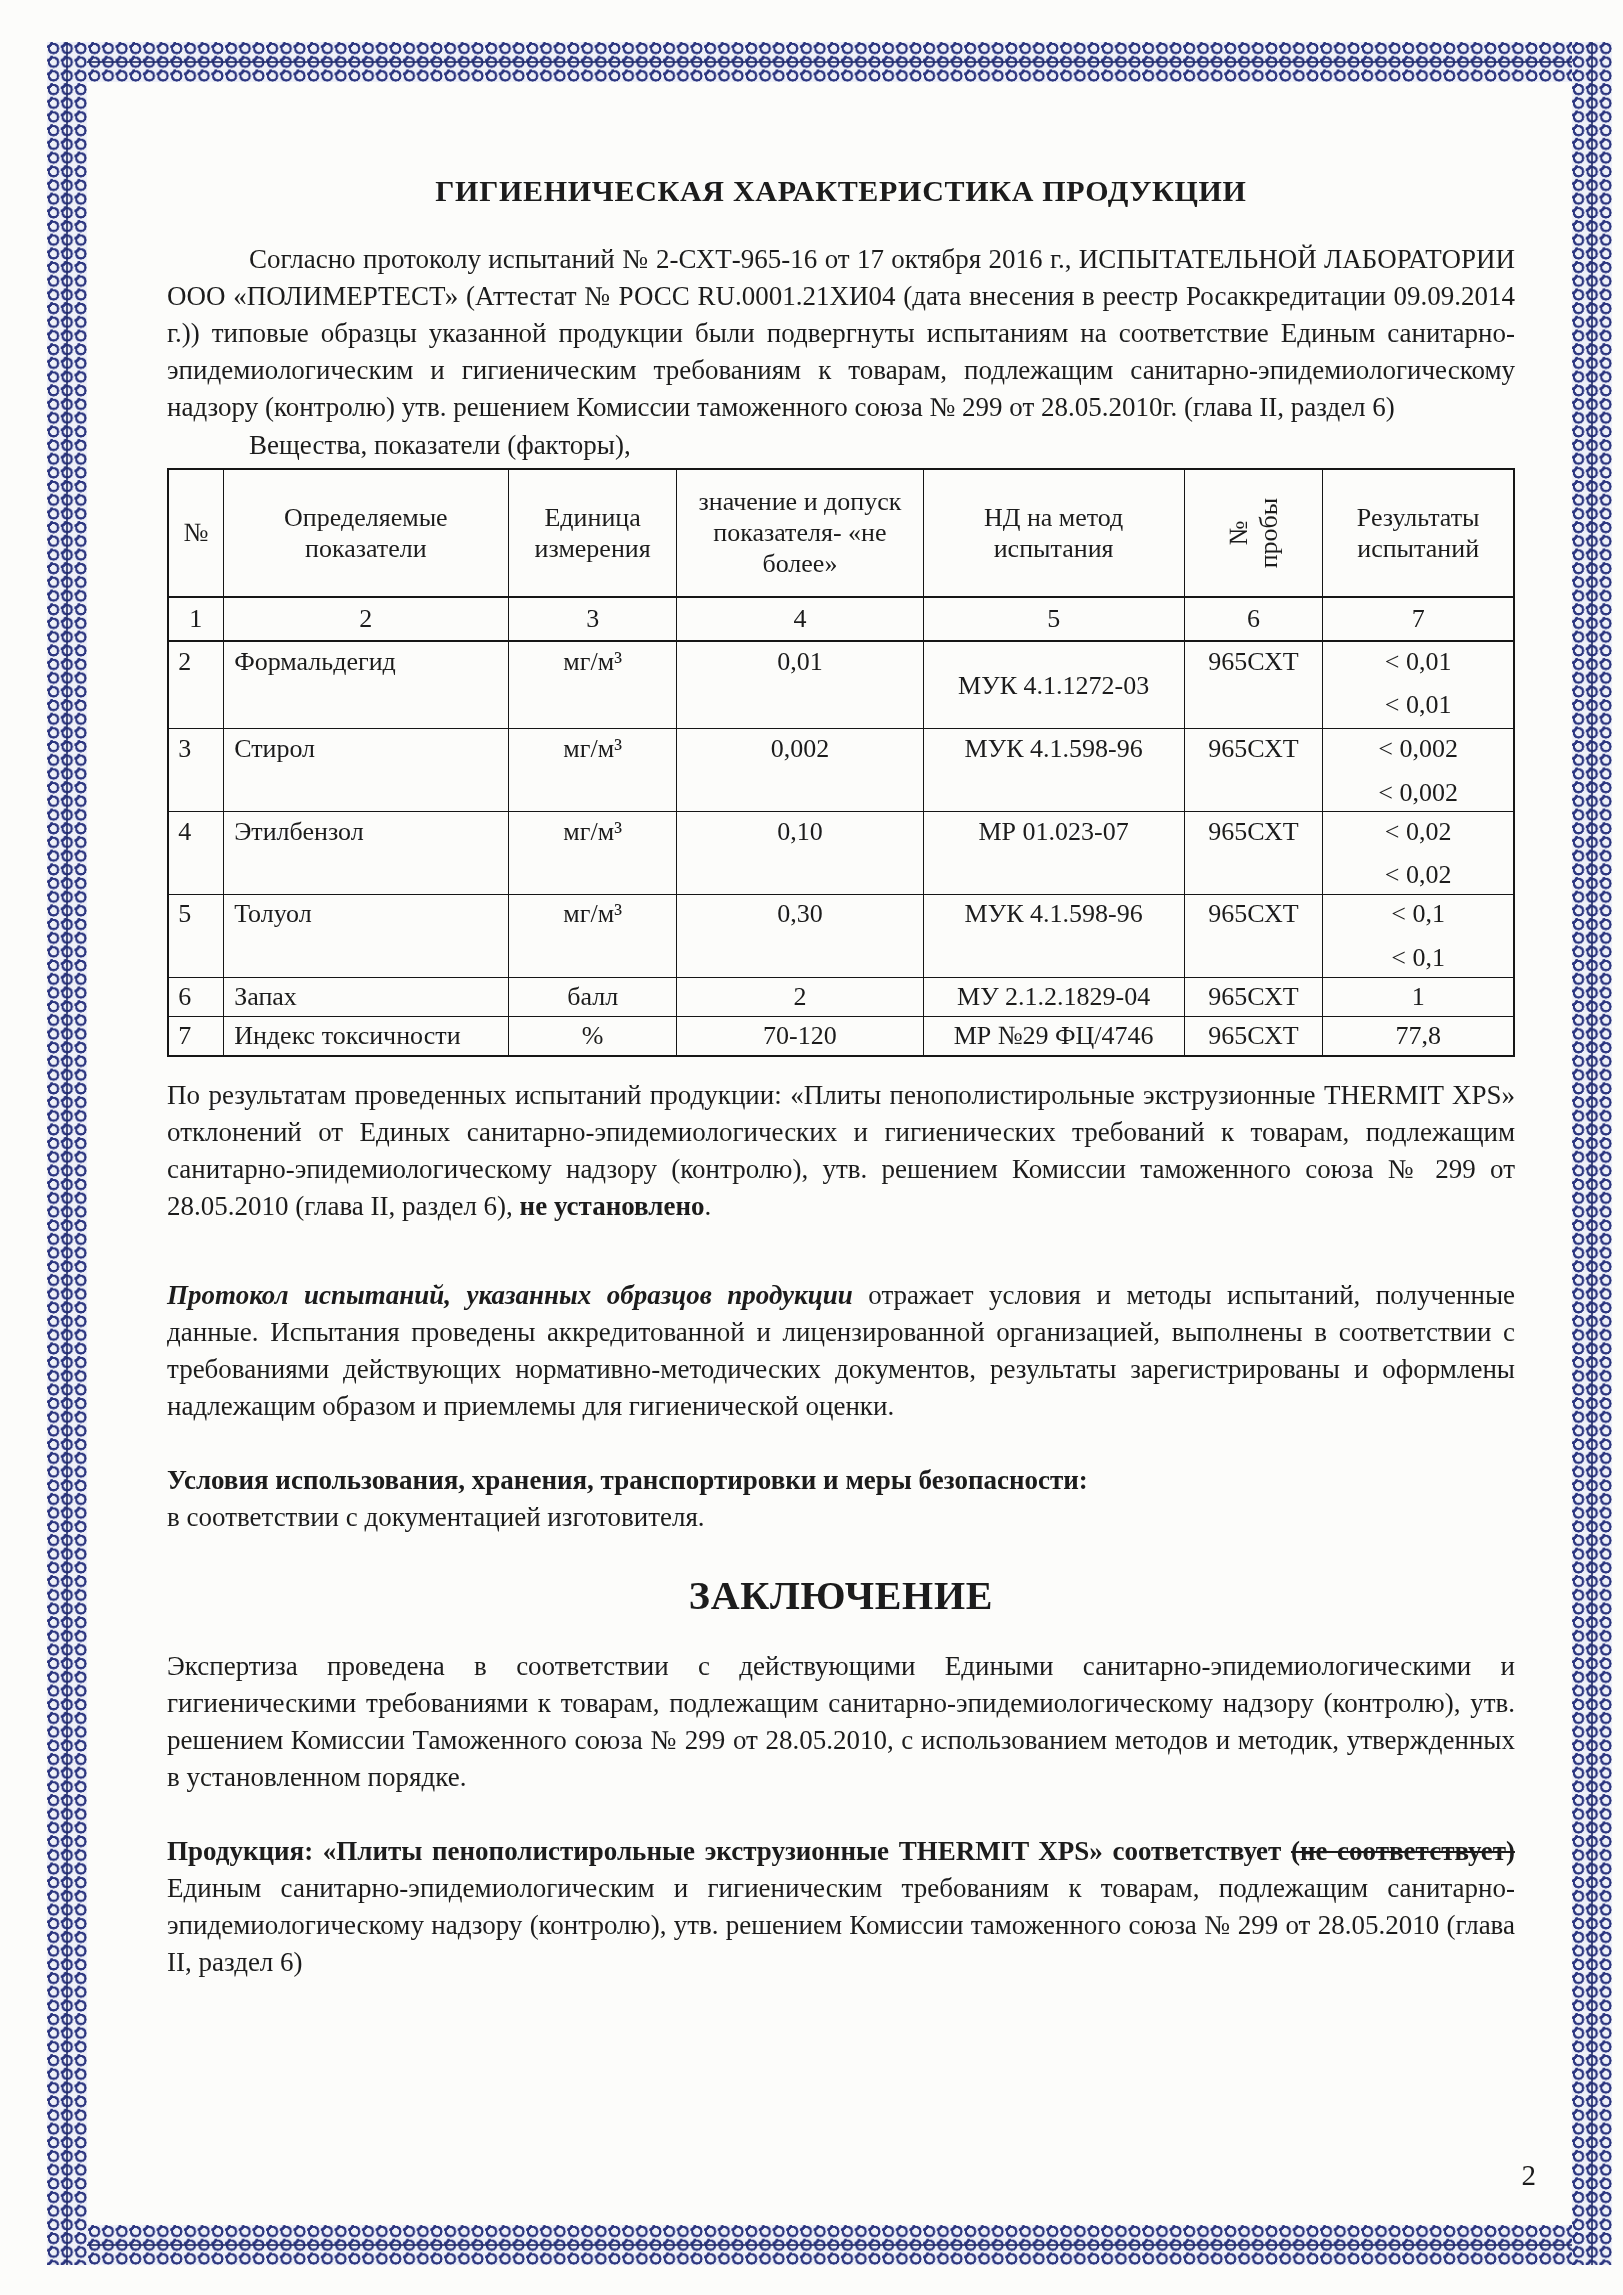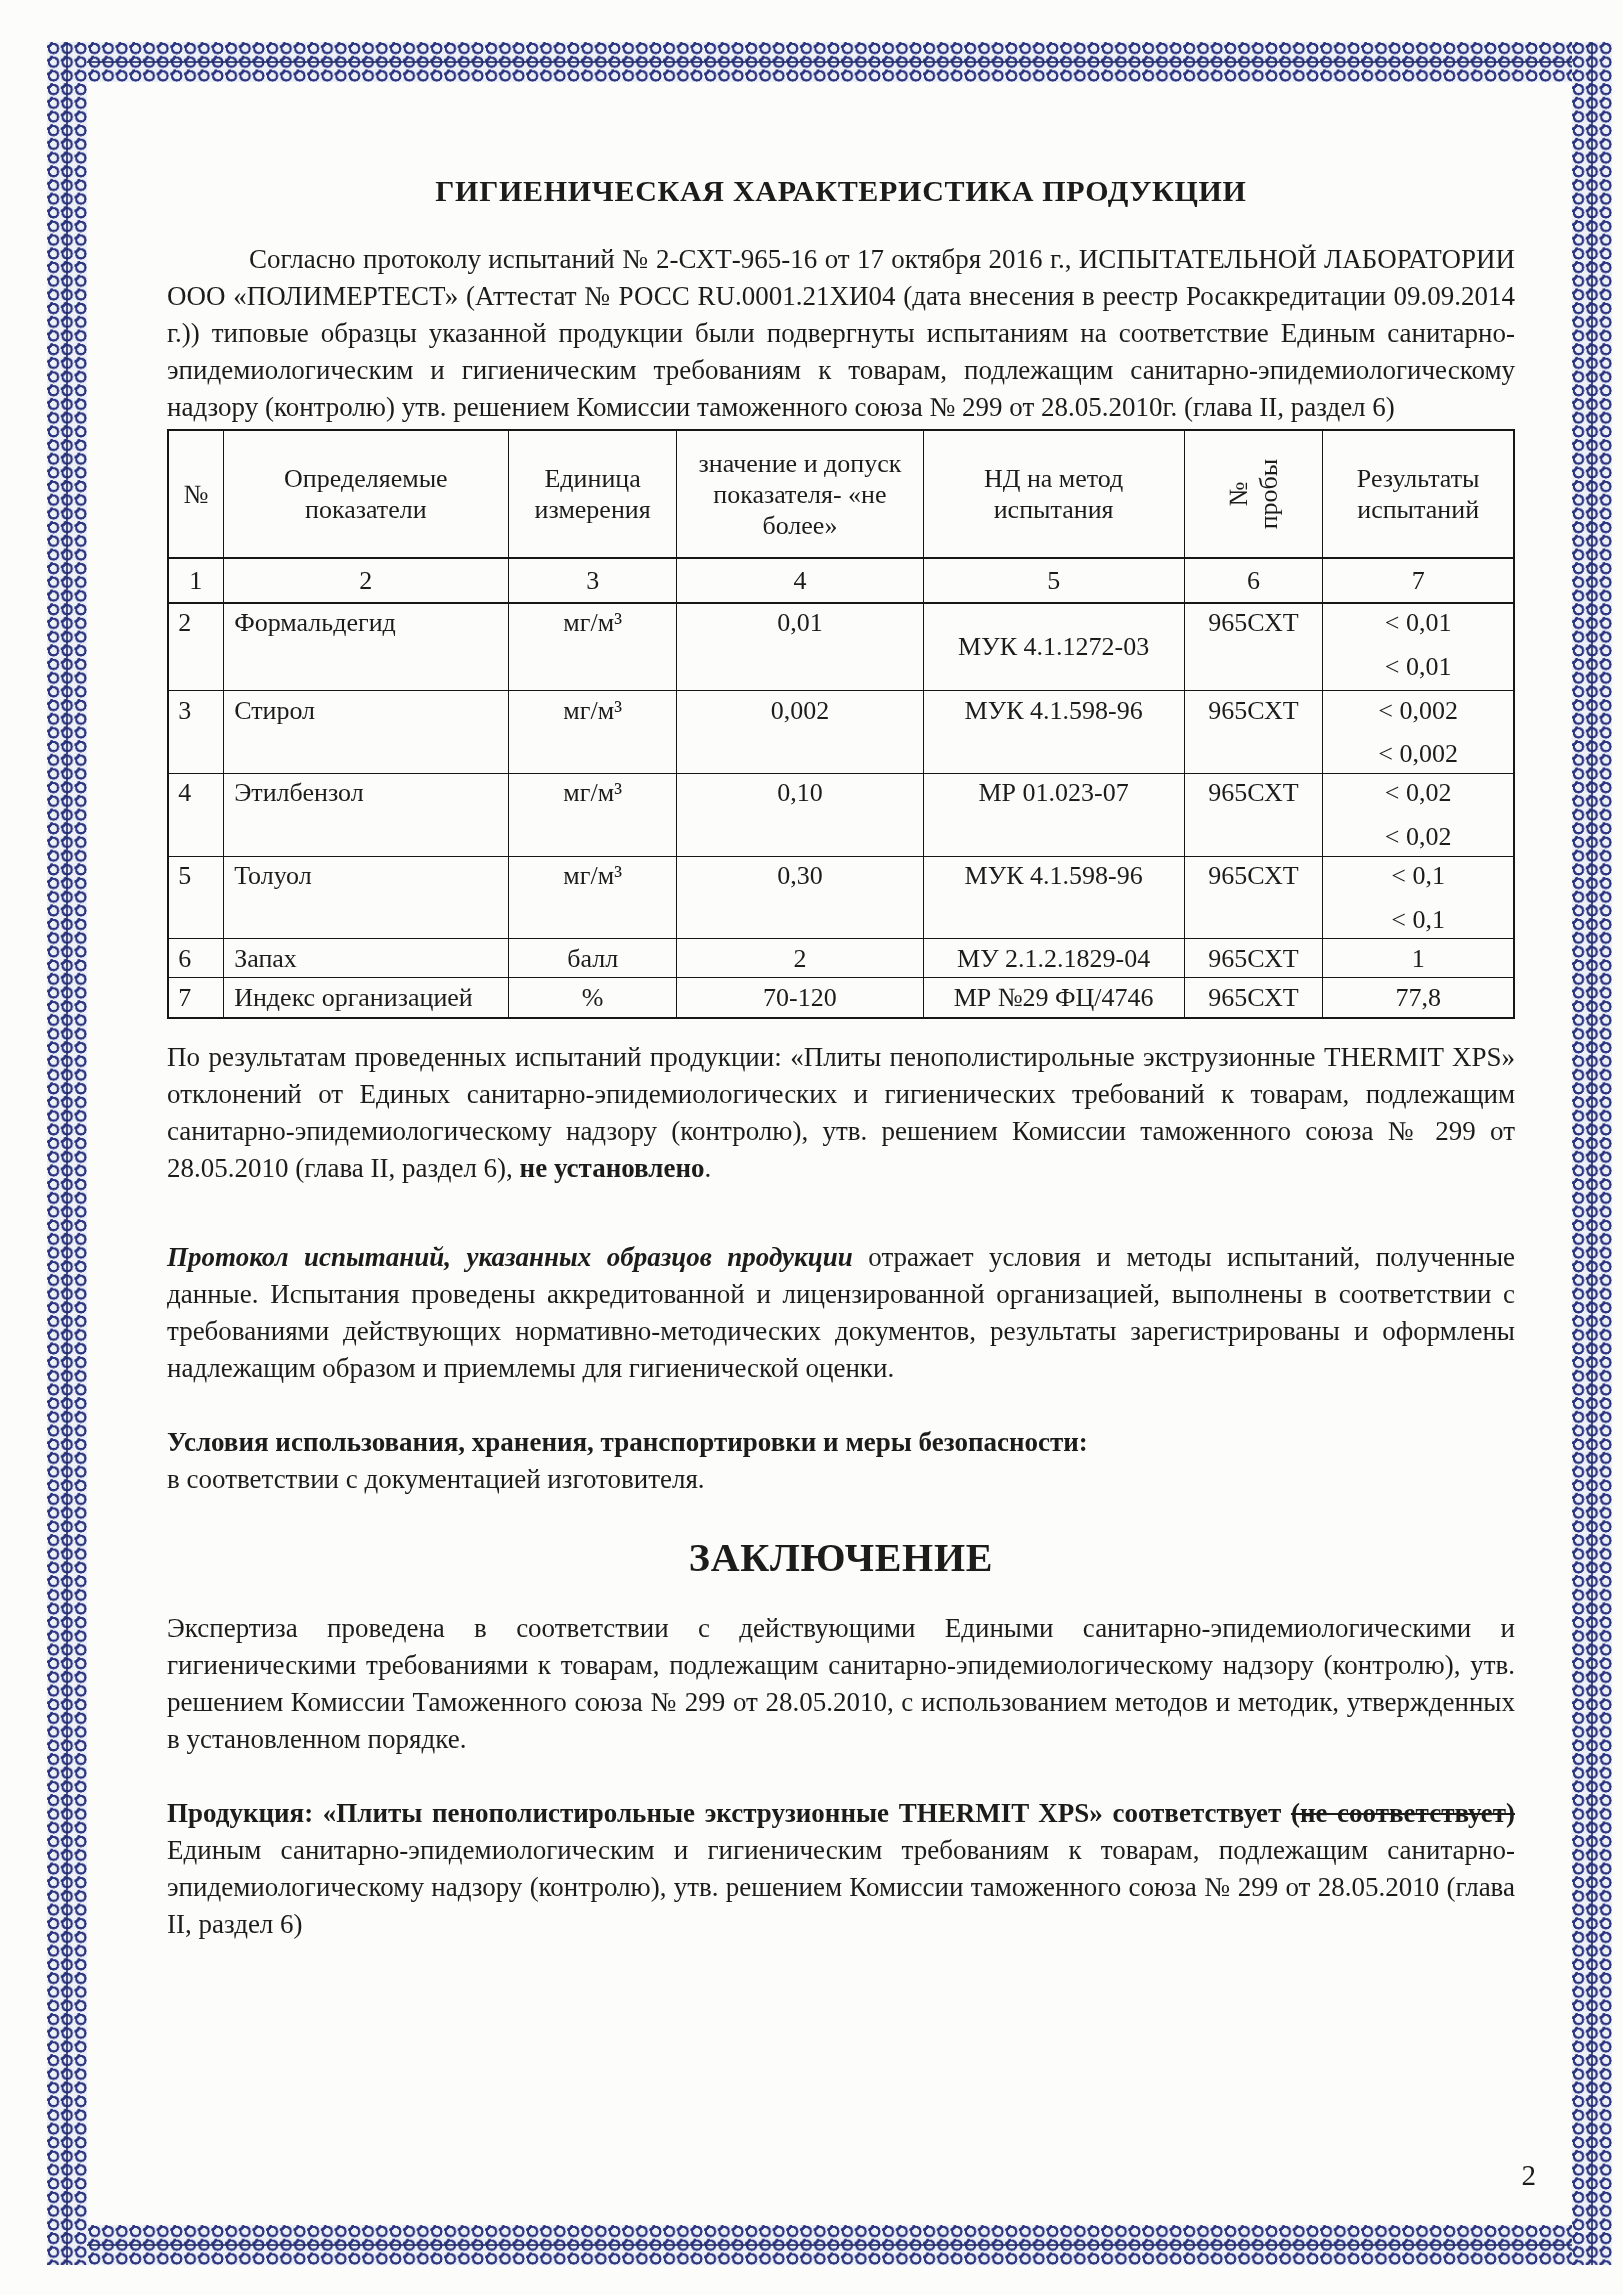--- a/index.html
+++ b/index.html
@@ -65,20 +65,21 @@
   <div class="band h bot"></div>
   <div class="band v left"></div>
   <div class="band v right"></div>
 
   <div class="content">
 
     <h1>ГИГИЕНИЧЕСКАЯ ХАРАКТЕРИСТИКА ПРОДУКЦИИ</h1>
 
     <p class="intro">Согласно протоколу испытаний № 2-СХТ-965-16 от 17 октября 2016 г., ИСПЫТАТЕЛЬНОЙ ЛАБОРАТОРИИ ООО «ПОЛИМЕРТЕСТ» (Аттестат № РОСС RU.0001.21ХИ04 (дата внесения в реестр Росаккредитации 09.09.2014 г.)) типовые образцы указанной продукции были подвергнуты испытаниям на соответствие Единым санитарно-эпидемиологическим и гигиеническим требованиям к товарам, подлежащим санитарно-эпидемиологическому надзору (контролю) утв. решением Комиссии таможенного союза № 299 от 28.05.2010г. (глава II, раздел 6)</p>
 
+    <p class="caption">Вещества, показатели (факторы),</p>
 
     <table>
       <colgroup>
         <col style="width:4.1%">
           <col style="width:21.2%">
           <col style="width:12.5%">
         <col style="width:18.3%">
           <col style="width:19.4%">
           <col style="width:10.3%">
           <col style="width:14.2%">
@@ -160,21 +161,21 @@
           <td class="unit">балл</td>
           <td class="limit">2</td>
           <td class="method">МУ 2.1.2.1829-04</td>
           <td class="sample">965СХТ</td>
           <td class="res">
             <div>1</div>
           </td>
         </tr>
         <tr class="h-short">
           <td class="cnum">7</td>
-          <td class="name">Индекс организацией</td>
+          <td class="name">Индекс токсичности</td>
           <td class="unit">%</td>
           <td class="limit">70-120</td>
           <td class="method">МР №29 ФЦ/4746</td>
           <td class="sample">965СХТ</td>
           <td class="res">
             <div>77,8</div>
           </td>
         </tr>
       </tbody>
     </table>

